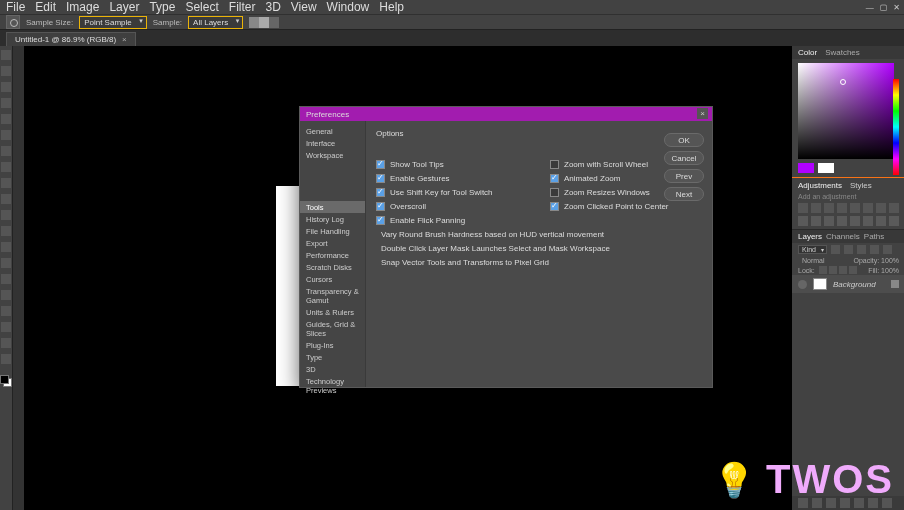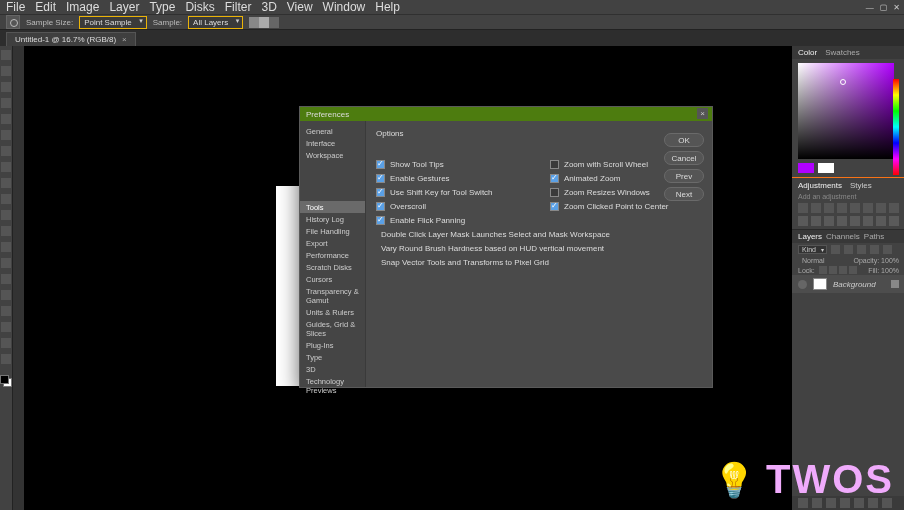--- a/index.html
+++ b/index.html
@@ -85,21 +85,21 @@
 .layer-item{ display:flex; align-items:center; gap:6px; padding:3px 6px; background:#4d4d4d;}
 .eye{ width:9px;height:9px; background:#666; border-radius:50%;}
 .thumb{ width:14px;height:12px; background:#fff; border:1px solid #888;}
 .lay-name{ font-size:8px; font-style:italic;}
 .lock-icon{ margin-left:auto; width:8px;height:8px; background:#888;}
 .layer-footer{ margin-top:auto; display:flex; gap:4px; padding:2px 6px; background:#3a3a3a;}
 .layer-footer div{ width:10px;height:10px; background:#555;}
 
 
 .dialog{ position:absolute; left:299px; top:106px; width:414px; height:282px; background:#4a4a4a; border:1px solid #5a5a5a; box-shadow:0 6px 20px rgba(0,0,0,.6);}
-.dlg-titlebar{ height:14px; background:#4d7c0f; display:flex; align-items:center; padding:0 6px; color:#ddd; font-size:8px; position:relative;}
+.dlg-titlebar{ height:14px; background:#a21caf; display:flex; align-items:center; padding:0 6px; color:#ddd; font-size:8px; position:relative;}
 .dlg-close{ position:absolute; right:4px; top:1px; width:11px;height:11px; background:#555; color:#ccc; font-size:8px; text-align:center; line-height:11px;}
 .dlg-body{ display:flex; height:calc(100% - 14px);}
 .dlg-nav{ width:66px; background:#454545; border-right:1px solid #3a3a3a; padding-top:4px;}
 .dlg-nav div{ font-size:7.5px; color:#ccc; padding:1.5px 6px;}
 .dlg-nav div.sel{ background:#6a6a6a; color:#fff;margin-top:40px;}
 .dlg-content{ flex:1; padding:8px 10px; position:relative;}
 .sec-title{ font-size:8px; color:#ddd; margin-bottom:22px;}
 .opts-cols{ display:flex;}
 .colL{ width:174px;} .colR{ flex:1; }
 .chk{ display:flex; align-items:center; gap:5px; font-size:8px; color:#ddd; margin-bottom:5px;}
@@ -120,21 +120,21 @@
 </style>
 </head>
 <body>
 
 <div class="menubar">
   <span>File</span>
   <span>Edit</span>
   <span>Image</span>
   <span>Layer</span>
   <span>Type</span>
-  <span>Disks</span>
+  <span>Select</span>
   <span>Filter</span>
   <span>3D</span>
   <span>View</span>
   <span>Window</span>
   <span>Help</span>
   <div class="win-controls">
     <span>—</span>
     <span>▢</span>
     <span>✕</span>
   </div>
@@ -148,21 +148,21 @@
   <div class="dd">All Layers</div>
   <div class="clr-swatch">
       <div></div>
       <div></div>
       <div></div>
     </div>
 </div>
 
 <div class="tabbar">
   <div class="doc-tab">
-    <span>Untitled-1 @ 16.7% (RGB/8)</span>
+    <span>Untitled-1 @ 86.9% (RGB/8)</span>
     <span class="x">×</span>
   </div>
 </div>
 
 <div class="main">
 
   <div class="tools">
     <div class="tool"></div>
     <div class="tool"></div>
     <div class="tool"></div>
@@ -358,26 +358,26 @@
               <span>Zoom Resizes Windows</span>
             </div>
           <div class="chk">
               <div class="box on"></div>
               <span>Zoom Clicked Point to Center</span>
             </div>
         </div>
       </div>
 
       <div class="chk-long">
+          <div class="box on"></div>
+          <span>Vary Round Brush Hardness based on HUD vertical movement</span>
+        </div>
+      <div class="chk-long">
           <div class="box"></div>
           <span>Double Click Layer Mask Launches Select and Mask Workspace</span>
-        </div>
-      <div class="chk-long">
-          <div class="box on"></div>
-          <span>Vary Round Brush Hardness based on HUD vertical movement</span>
         </div>
       <div class="chk-long">
           <div class="box on"></div>
           <span>Snap Vector Tools and Transforms to Pixel Grid</span>
         </div>
 
 
       <div class="dlg-buttons">
         <button>OK</button>
         <button>Cancel</button>

